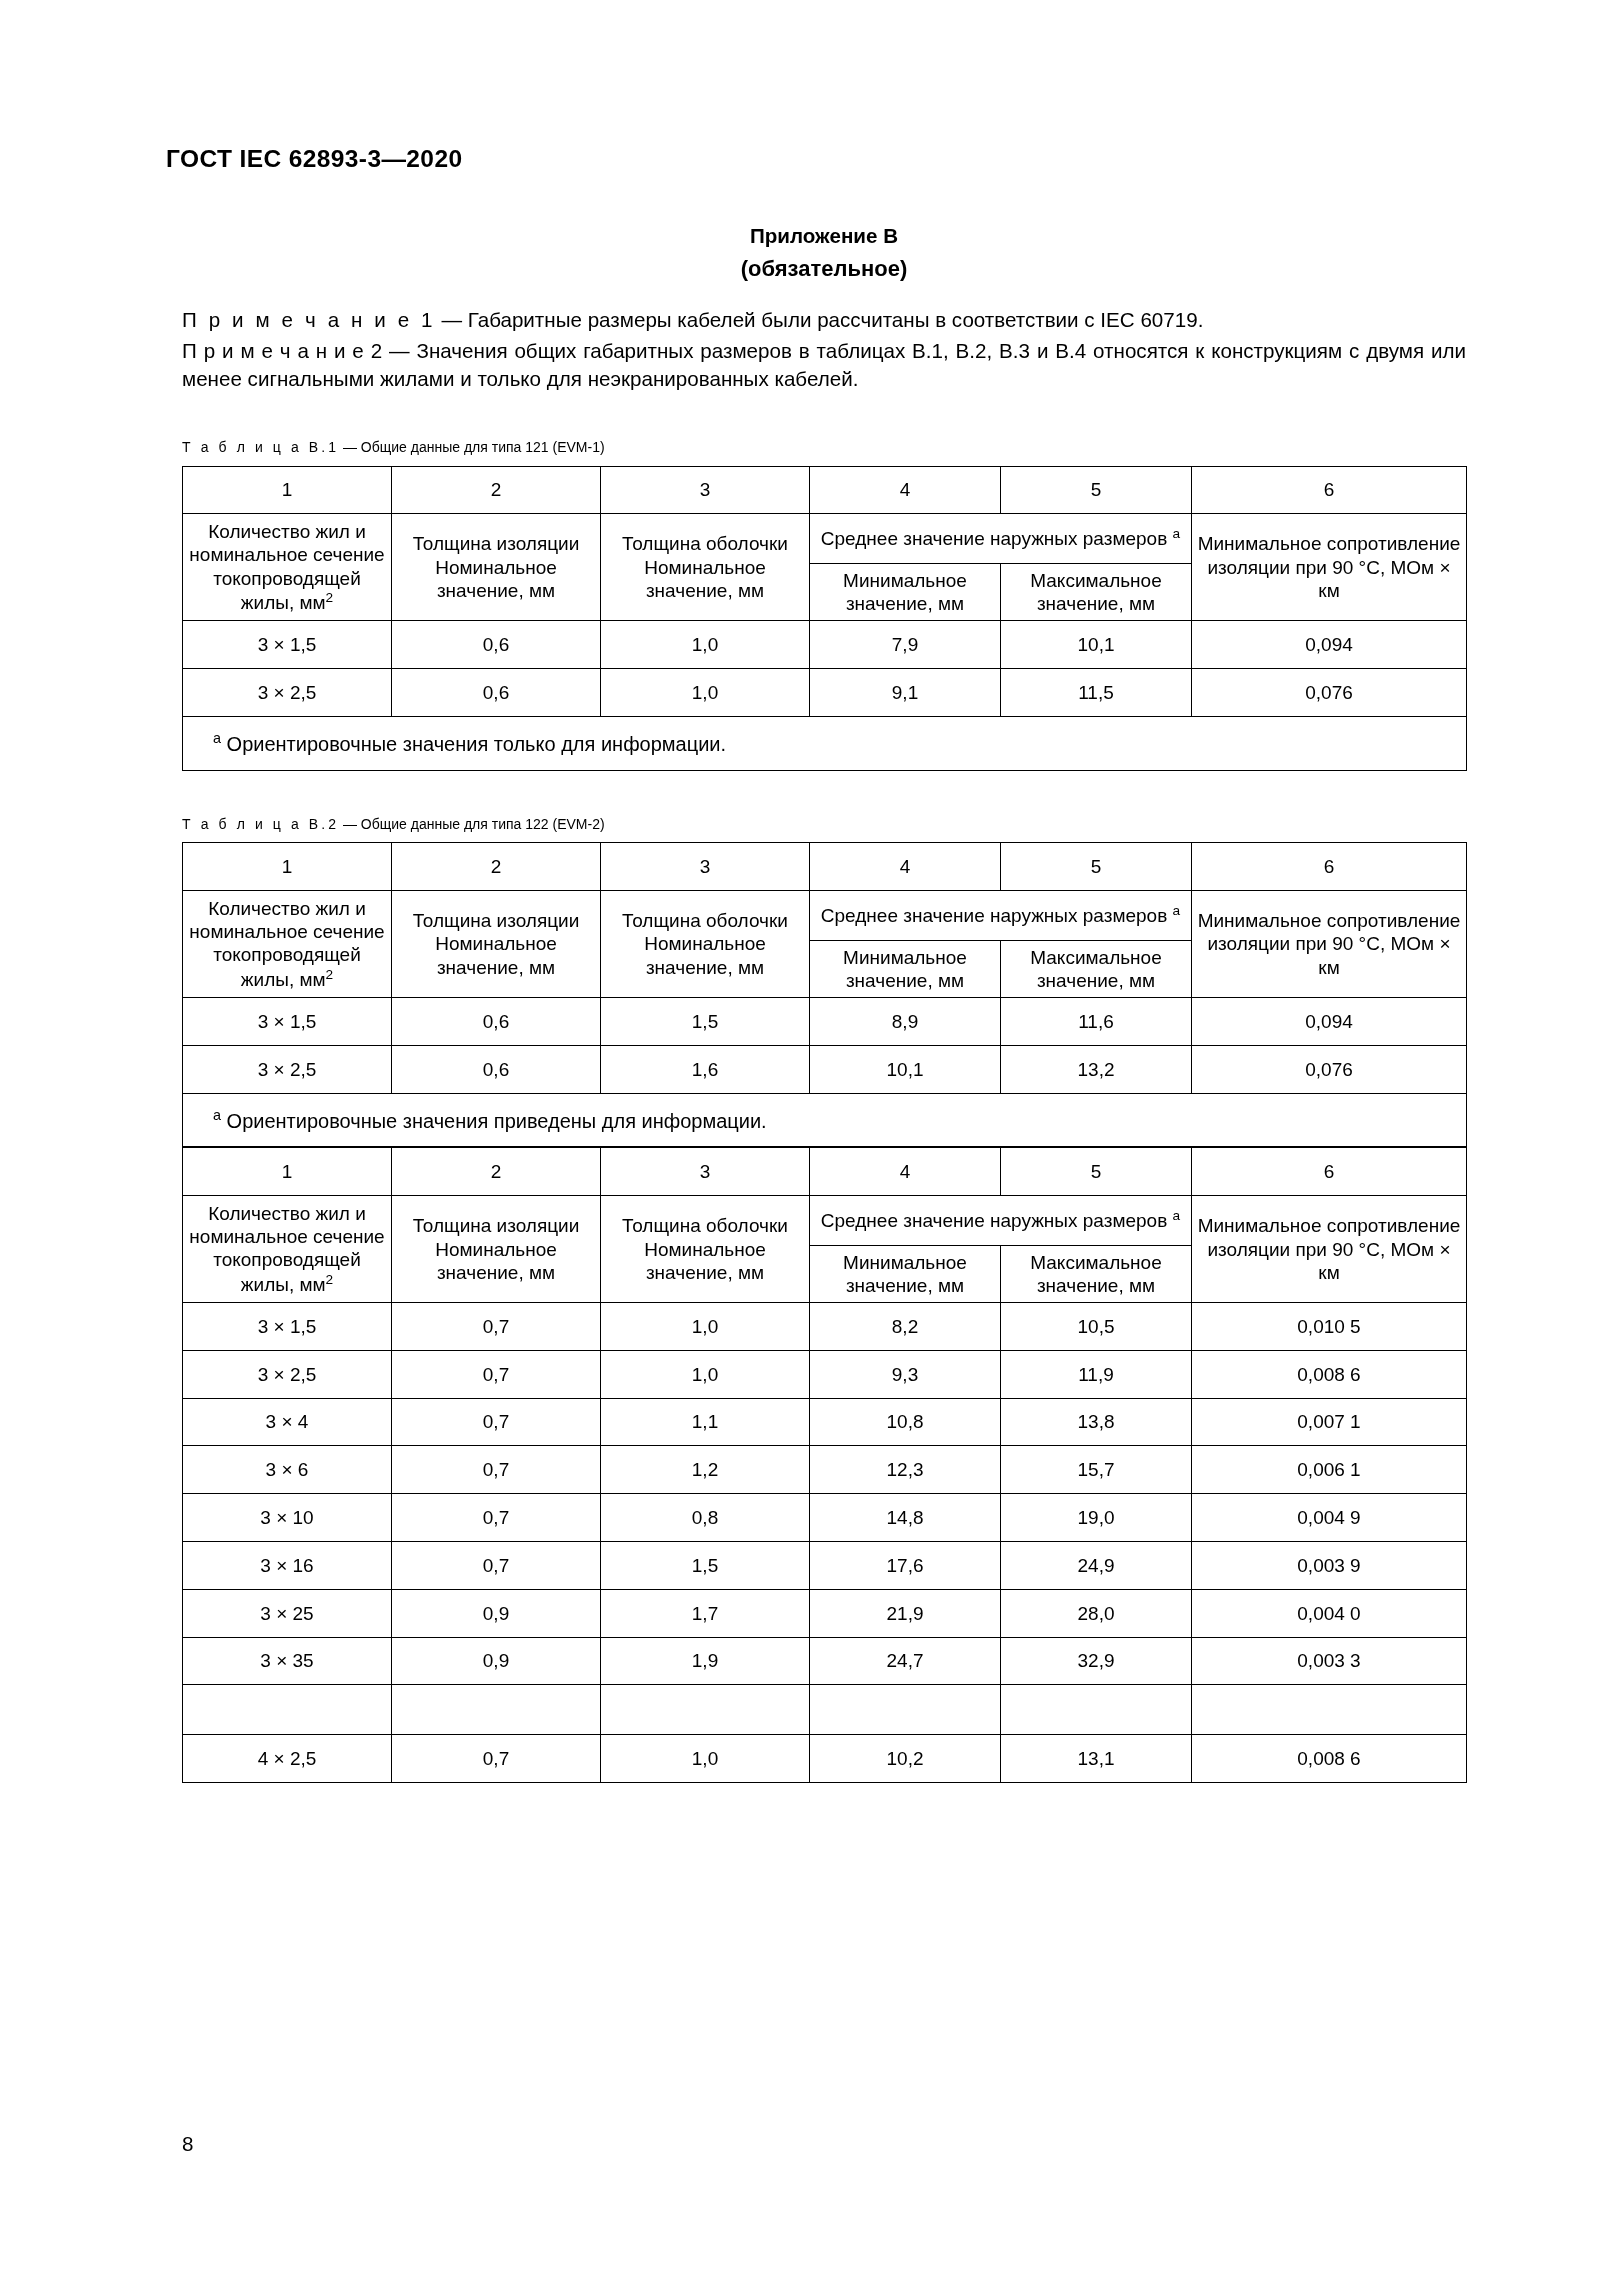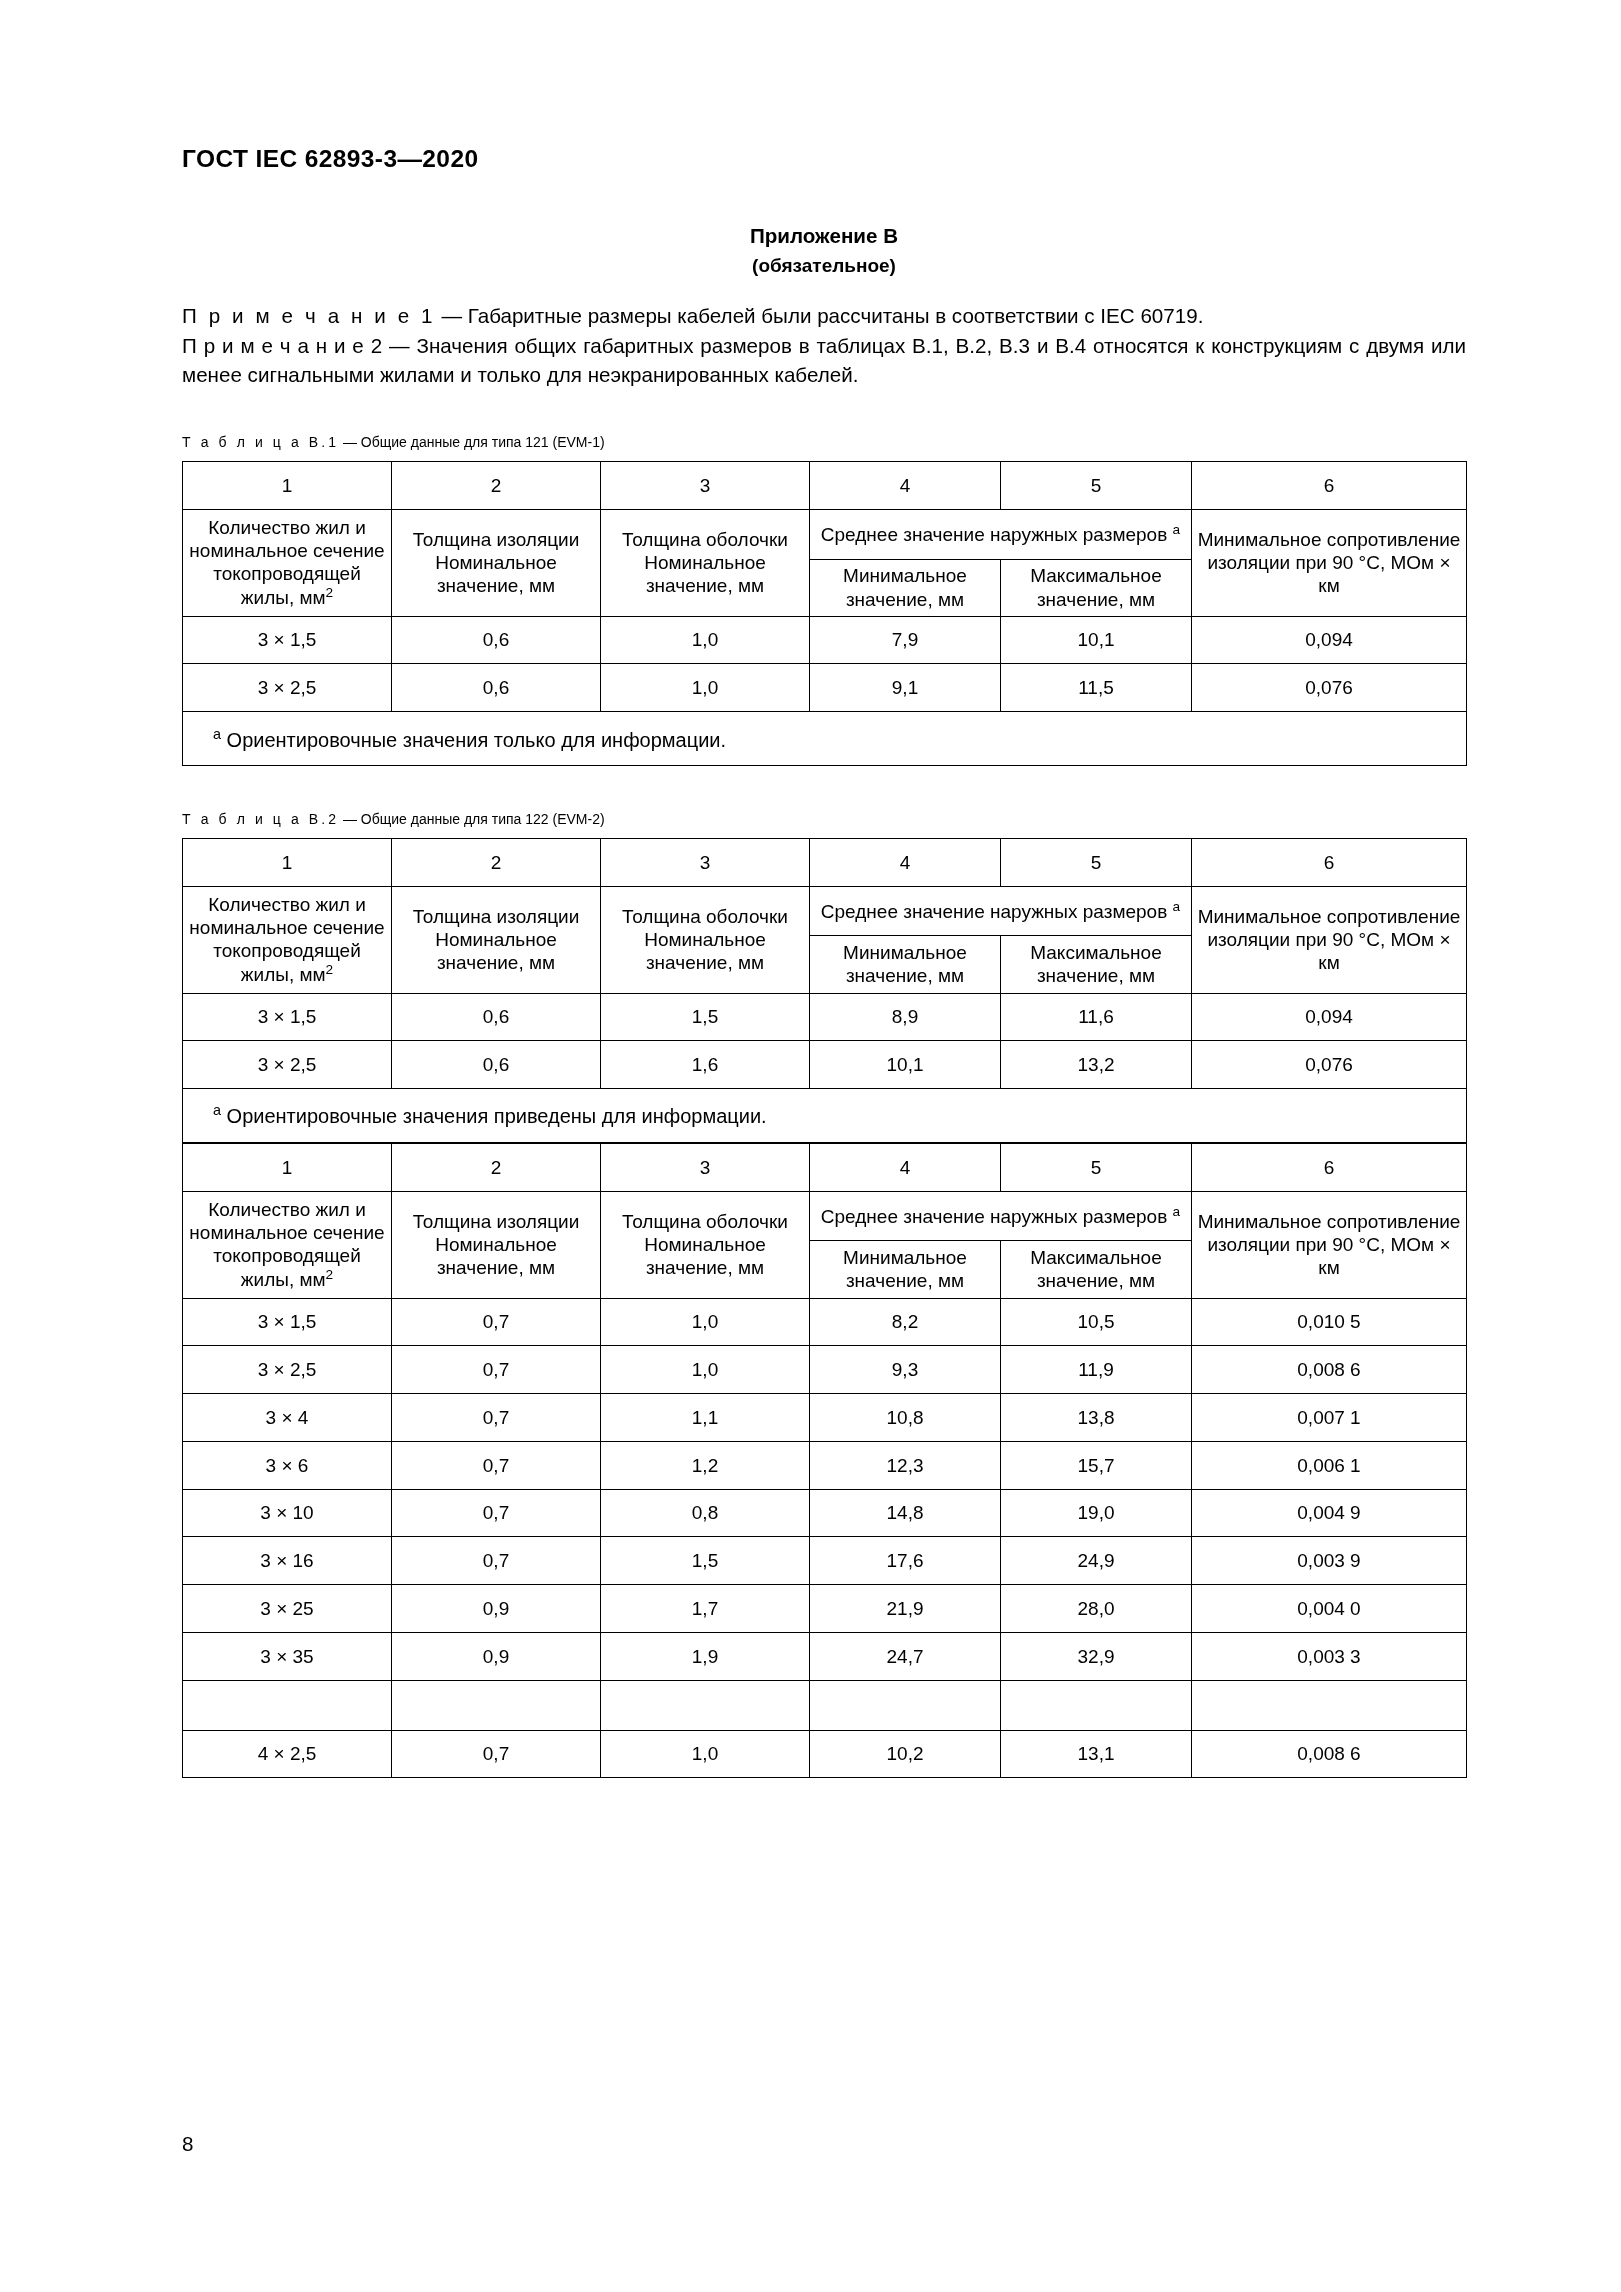--- a/index.html
+++ b/index.html
@@ -17,41 +17,41 @@
   .page {
     position: absolute;
     left: 0; top: 0;
     width: 1621px;
     height: 2293px;
     box-sizing: border-box;
     padding: 0;
   }
   .header {
     position: absolute;
-    left: 182px;
+    left: 166px;
     top: 145px;
     font-size: 24.5px;
     font-weight: bold;
     letter-spacing: 0.4px;
   }
   .content {
     position: absolute;
     left: 182px;
     top: 221px;
     width: 1284px;
   }
   .annex-title {
     text-align: center;
     font-size: 20.6px;
     font-weight: bold;
     line-height: 1.5;
   }
   .annex-sub {
     text-align: center;
-    font-size: 19px;
+    font-size: 22px;
     font-weight: bold;
     line-height: 1.5;
   }
   .section-title {
     text-align: center;
     font-size: 22.5px;
     font-weight: bold;
     margin-top: 35px;
   }
   .note {

